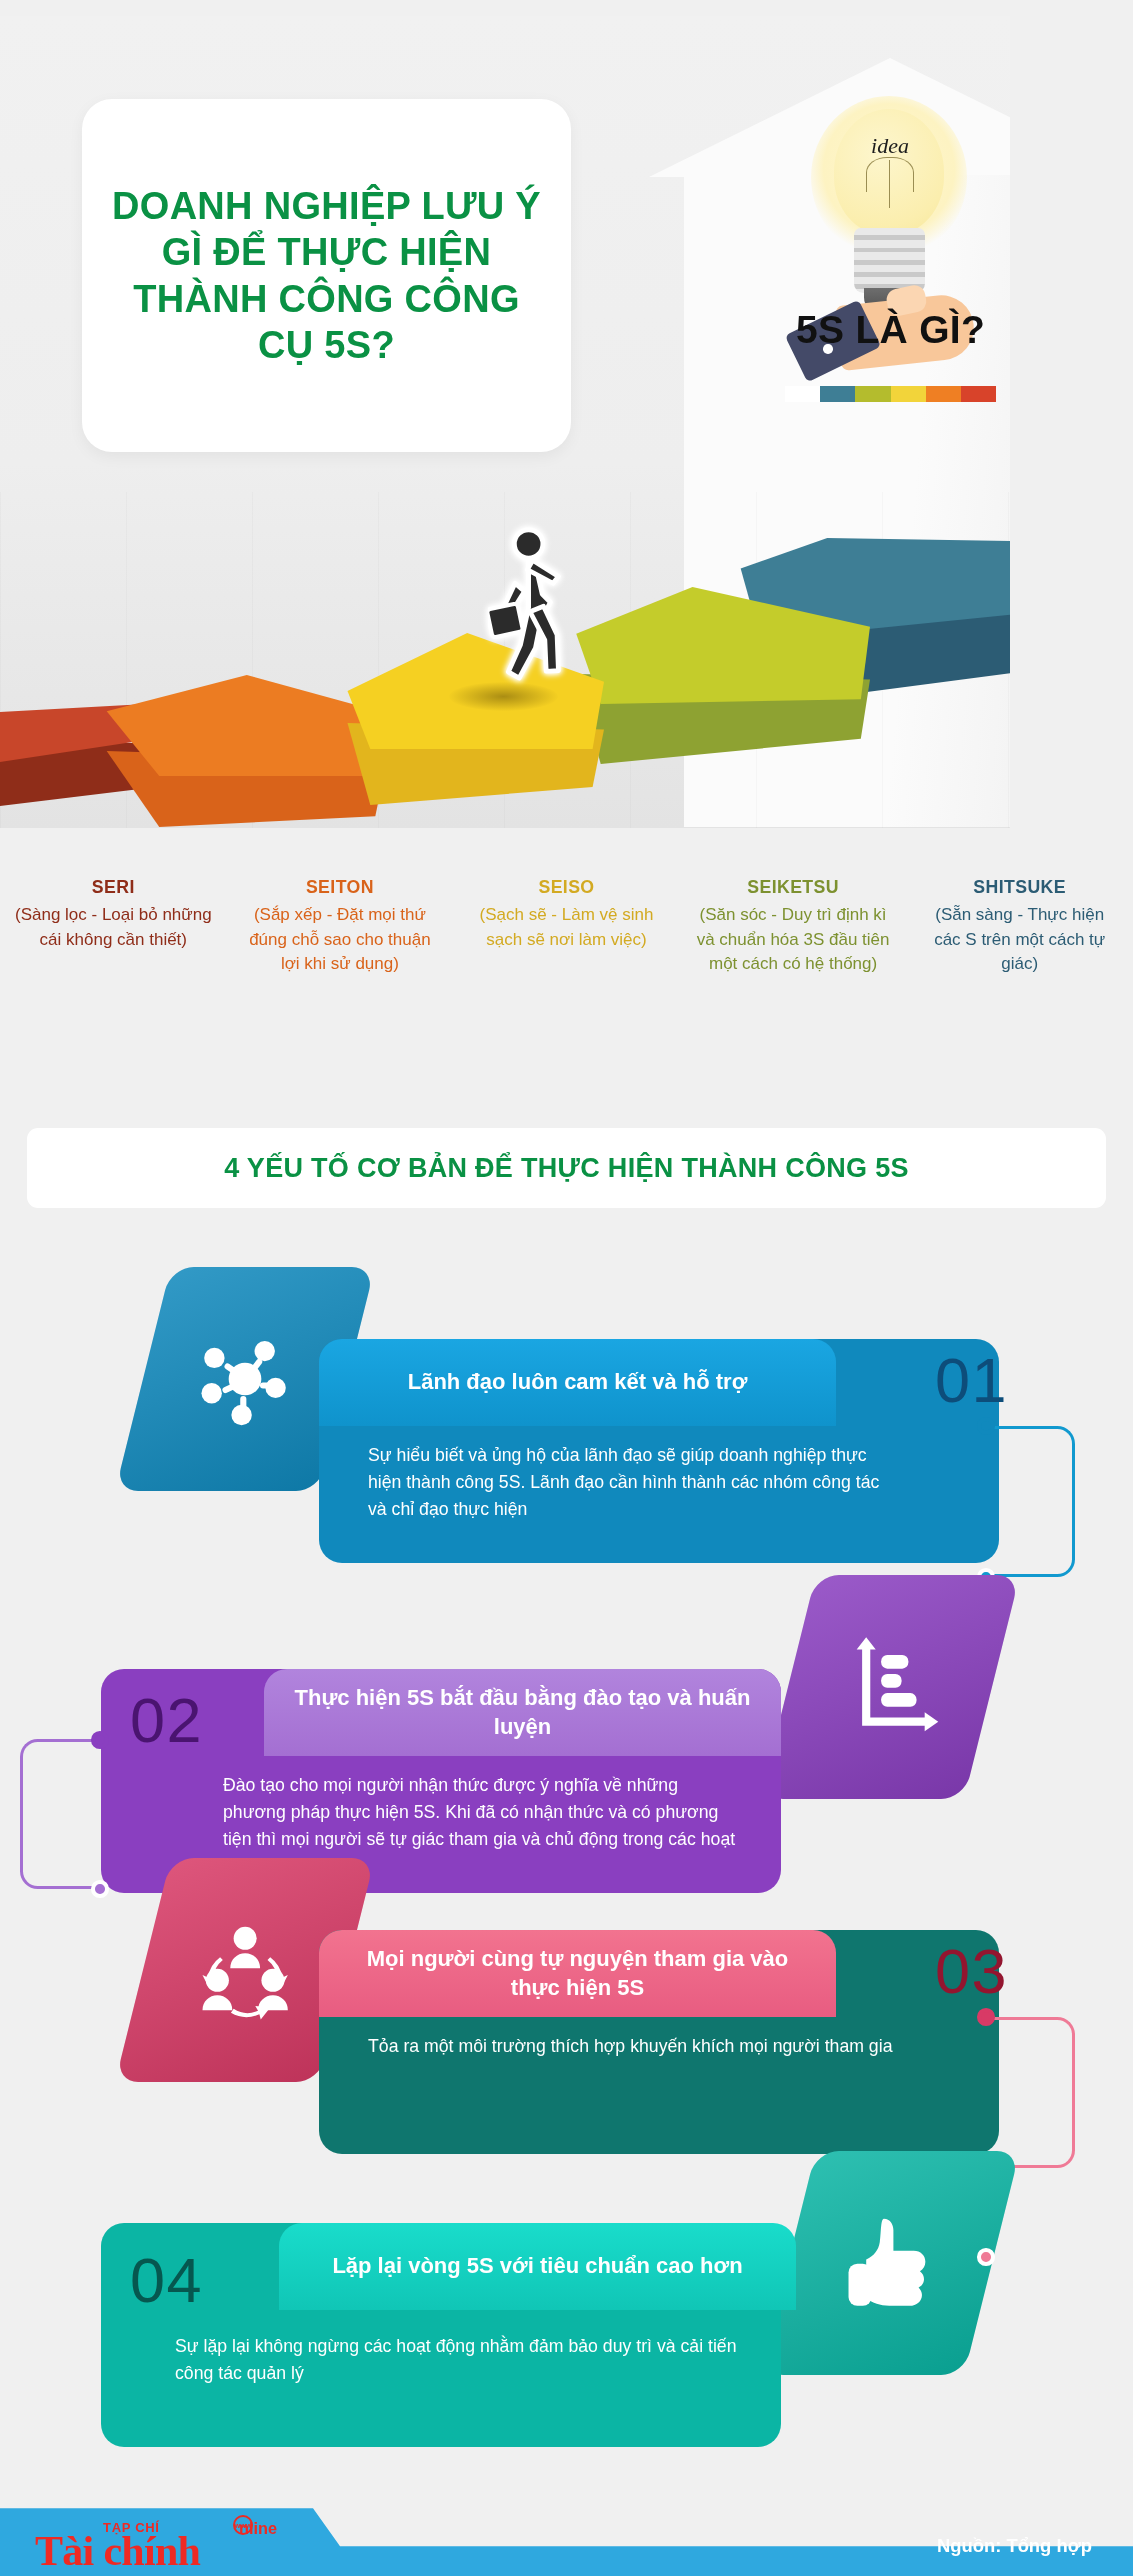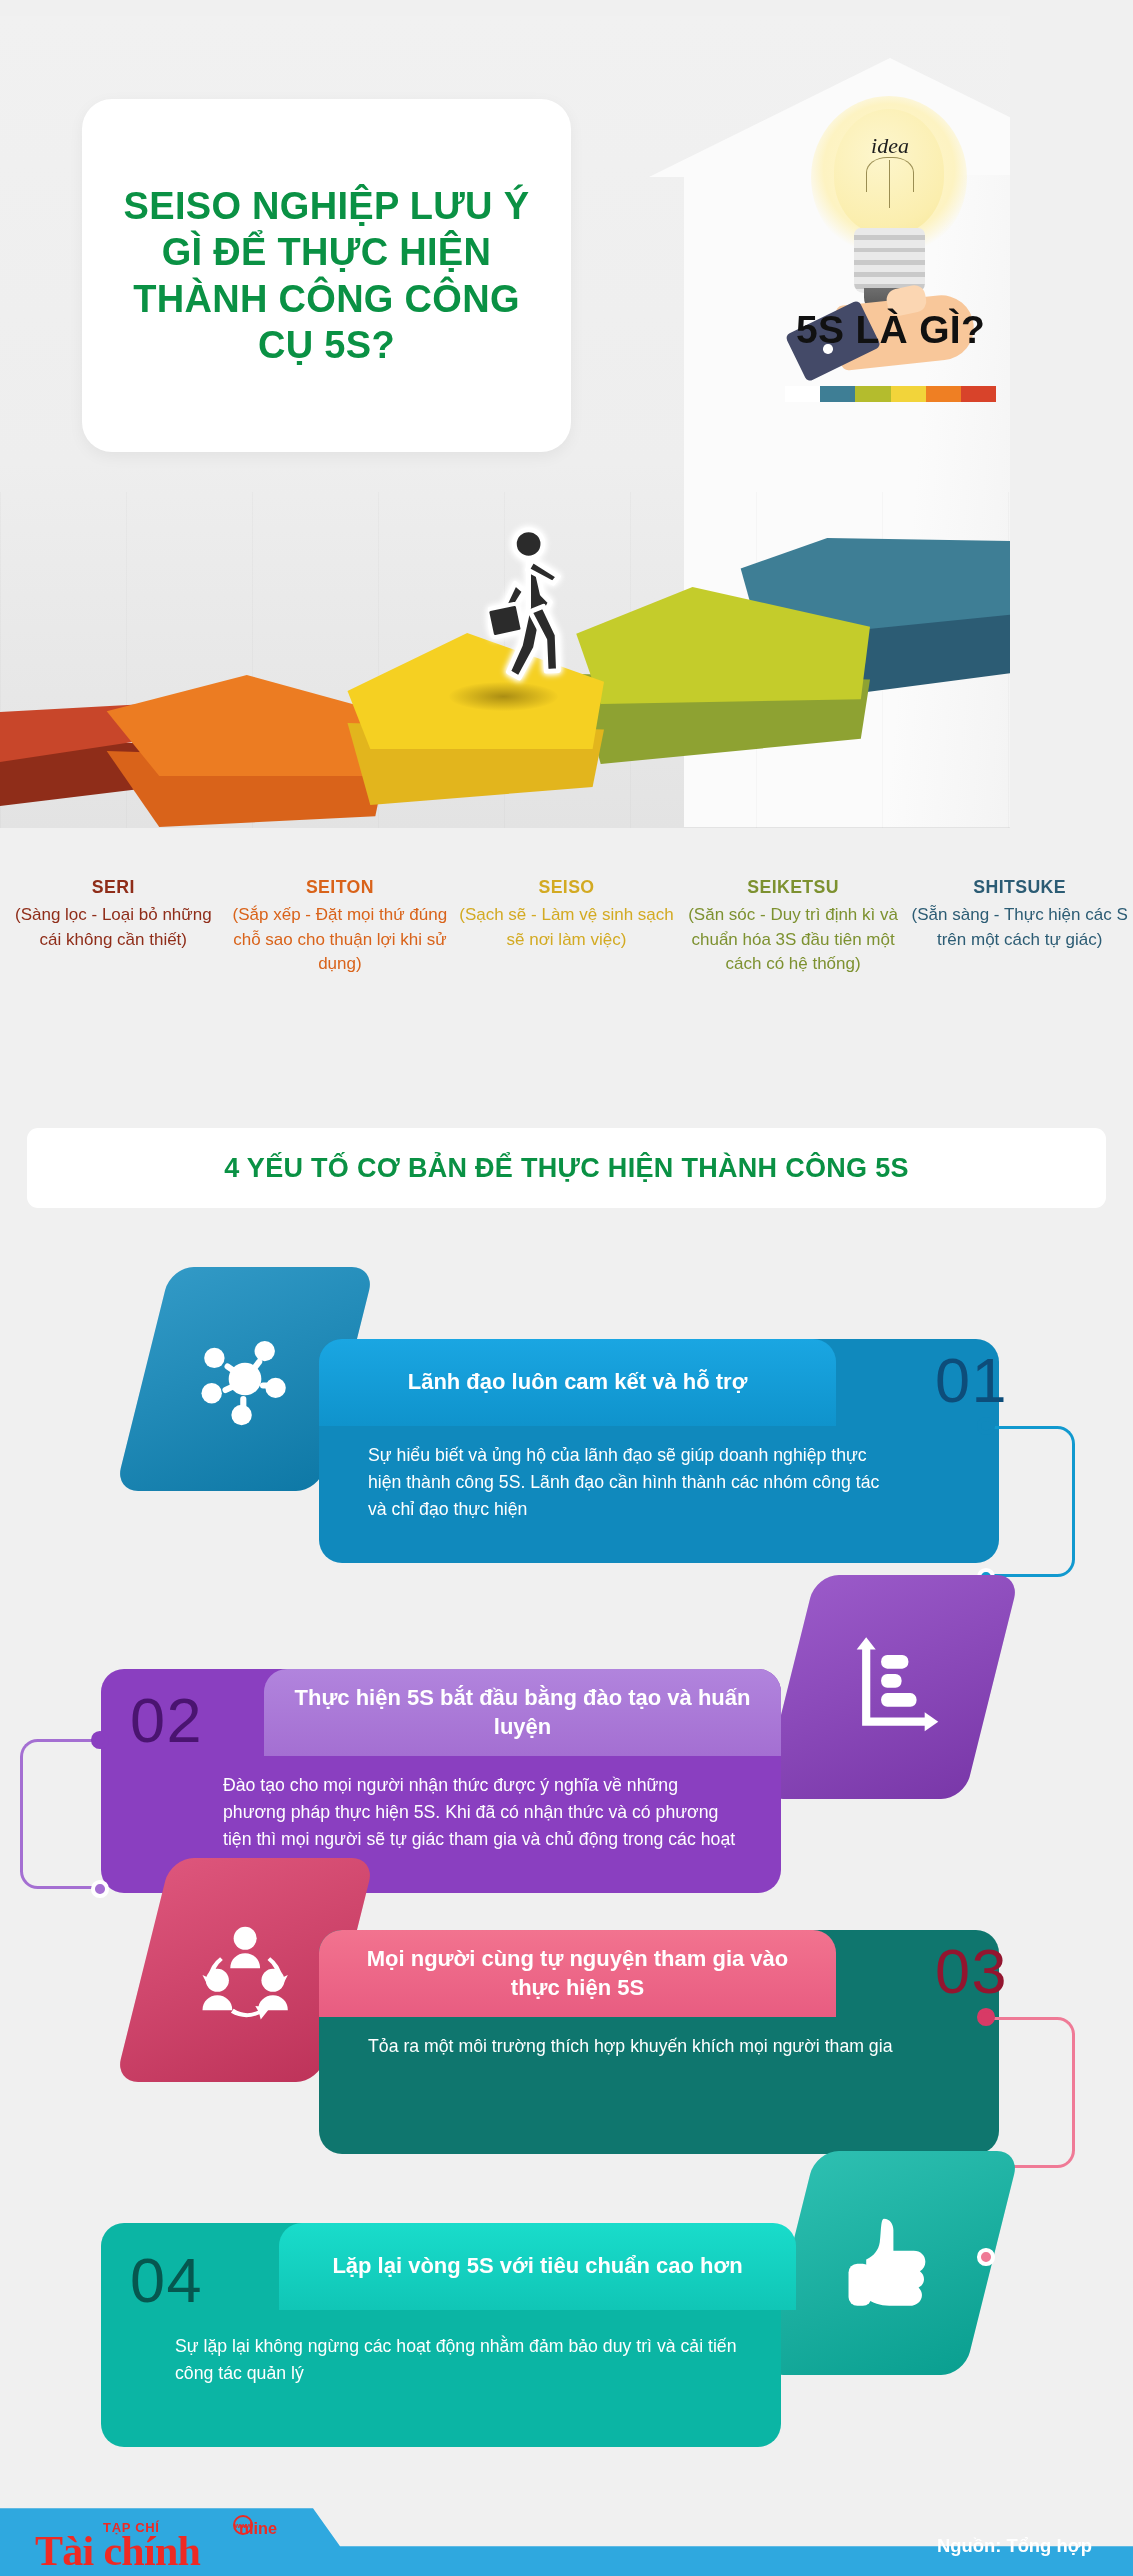--- a/index.html
+++ b/index.html
@@ -105,21 +105,21 @@
   .s5-side { left:734px; top:160px; width:333px; height:95px; background:#2c5c74;
      clip-path:polygon(2% 0,100% 0,99% 58%,8% 100%); }
 
   
   .man { position:absolute; left:488px; top:75px; width:88px; height:170px; }
   .man svg { display:block; filter:drop-shadow(0 0 3.4px #ffffff) drop-shadow(0 0 2px #ffffff); }
 
   
   .labels { position:absolute; left:0; top:877px; width:1133px; height:197px;
     display:flex; }
-  .lbl { flex:1; text-align:center; padding:0 3px; }
+  .lbl { flex:1; text-align:center; padding:0 14px; }
   .lbl .name { font-size:17.7px; font-weight:bold; letter-spacing:0.4px; margin-bottom:5.4px; }
   .lbl .desc { font-size:17px; line-height:1.42; }
 
   
   .banner { position:absolute; left:27px; top:1128px; width:1079px; height:80px;
     background:#fff; border-radius:11px; display:flex; align-items:center; justify-content:center; }
   .banner span { color:#0a9144; font-size:27px; font-weight:bold; letter-spacing:0.3px; }
 
   
   .flow { position:absolute; left:0; top:1257px; width:1133px; height:1196px; }
@@ -203,21 +203,21 @@
     <div class="colorbar">
       <i style="background:#ffffff"></i>
       <i style="background:#3e7e95"></i>
       <i style="background:#b4bc2d"></i>
       <i style="background:#f2d43a"></i>
       <i style="background:#ef7f23"></i>
       <i style="background:#d8432a"></i>
     </div>
 
     <div class="title-card">
-      <h1>SEISO NGHIỆP LƯU Ý GÌ ĐỂ THỰC HIỆN THÀNH CÔNG CÔNG CỤ 5S?</h1>
+      <h1>DOANH NGHIỆP LƯU Ý GÌ ĐỂ THỰC HIỆN THÀNH CÔNG CÔNG CỤ 5S?</h1>
     </div>
 
     <div class="stairs">
       <div class="tread s1-side"></div>
       <div class="tread s1-top"></div>
 
       <div class="tread s2-side"></div>
       <div class="tread s2-top"></div>
 
       <div class="tread s5-side"></div>

